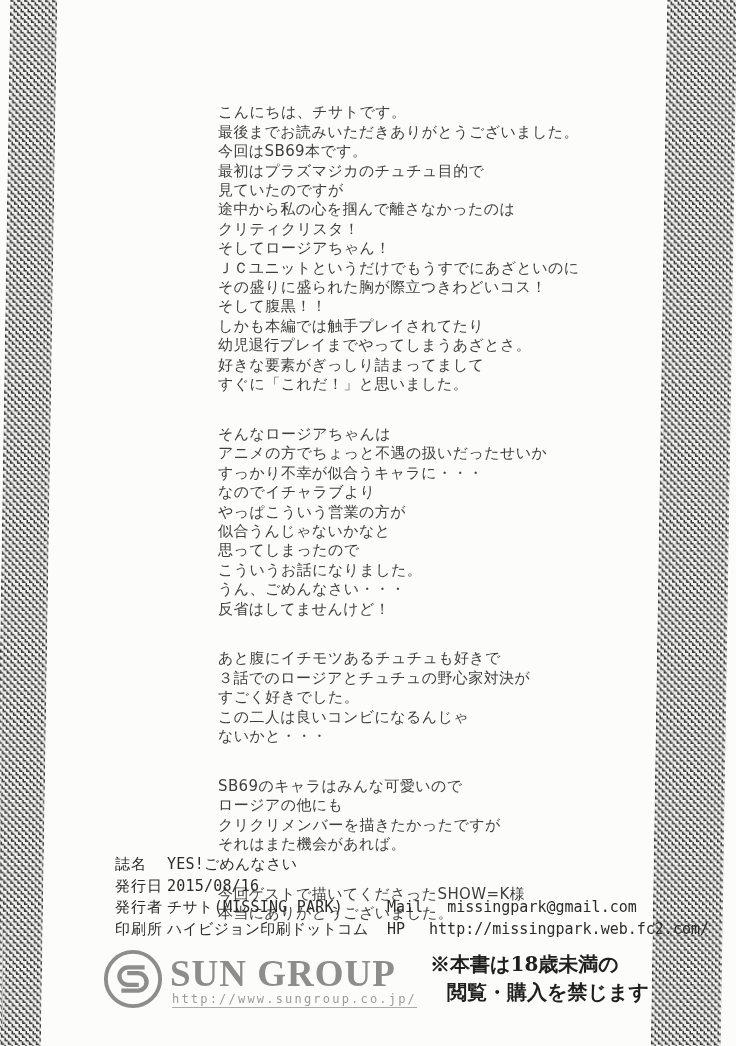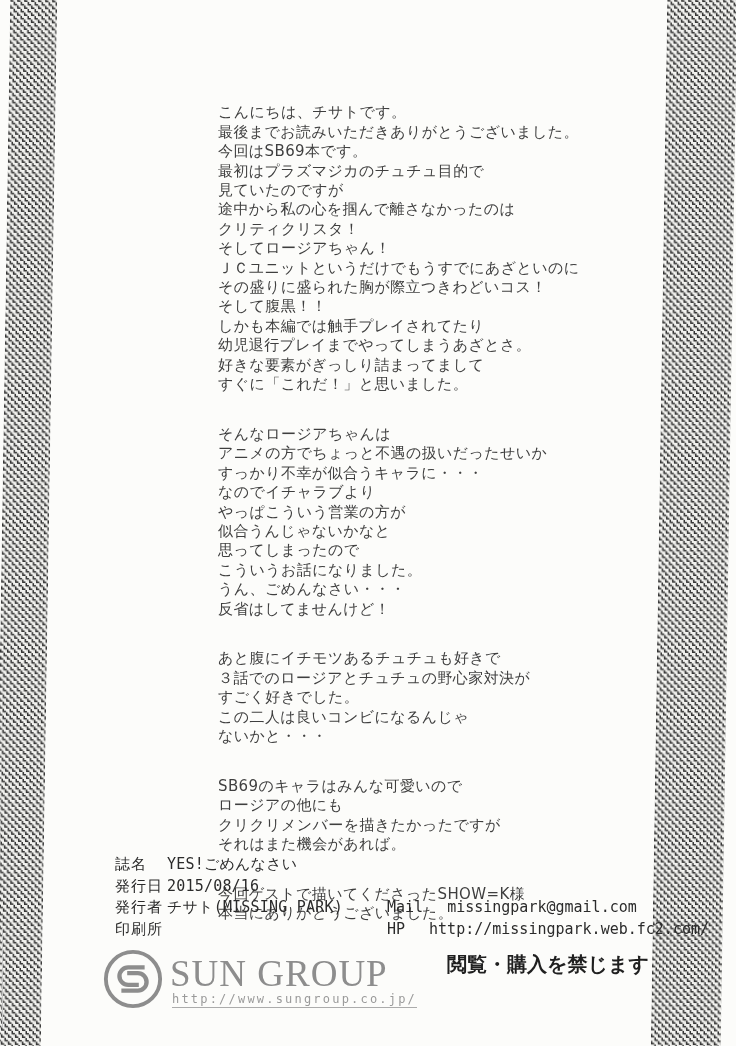--- a/index.html
+++ b/index.html
@@ -29,21 +29,21 @@
   .col-row { position:relative; height:21.5px; display:flex; align-items:flex-start; }
   .col-label { display:inline-block; width:52px; flex:0 0 52px; letter-spacing:1px; }
   .col-value { font-family:"DejaVu Sans Mono", monospace; letter-spacing:0.2px; }
   .col-extra { position:absolute; left:272px; top:0; font-family:"DejaVu Sans Mono", monospace; white-space:nowrap; }
   .col-extra-label { display:inline-block; margin-right:24px; }
 
   
   .logo-mark { position:absolute; left:102px; top:948px; }
   .logo-name {
     position:absolute; left:170px; top:952px;
-    font-family:"Liberation Serif", serif; font-weight:normal;
+    font-family:"Liberation Serif", serif; font-weight:bold;
     font-size:37px; letter-spacing:1px; color:#8d8d8d; white-space:nowrap;
   }
   .logo-url {
     position:absolute; left:172px; top:992px;
     font-family:"DejaVu Sans Mono", monospace; font-size:12px;
     letter-spacing:2.2px; color:#9a9a9a; white-space:nowrap;
     border-bottom:1.5px solid #ababab; padding-bottom:1px;
   }
   .age-notice {
     position:absolute; left:430px; top:950px;
@@ -137,31 +137,33 @@
       <span class="col-label">発行日</span>
       <span class="col-value">2015/08/16</span>
     </div>
     <div class="col-row">
       <span class="col-label">発行者</span>
       <span class="col-value">チサト(MISSING PARK)</span>
       <span class="col-extra"><span class="col-extra-label">Mail</span><span>missingpark@gmail.com</span></span>
     </div>
     <div class="col-row">
       <span class="col-label">印刷所</span>
+      <span class="col-value">ハイビジョン印刷ドットコム</span>
       <span class="col-extra"><span class="col-extra-label">HP</span><span>http://missingpark.web.fc2.com/</span></span>
     </div>
   </div>
 
   <div class="logo-mark">
     <svg width="62" height="62" viewBox="0 0 64 64">
       <circle cx="32" cy="32" r="28" fill="none" stroke="#8d8d8d" stroke-width="4"></circle>
       <path d="M44 20 H27 a9 9 0 0 0 0 18 h11" fill="none" stroke="#8d8d8d" stroke-width="4.5"></path>
       <path d="M20 44 h17 a9 9 0 0 0 0 -18 h-11" fill="none" stroke="#8d8d8d" stroke-width="4.5"></path>
     </svg>
   </div>
   <div class="logo-name">SUN GROUP</div>
   <div class="logo-url">http://www.sungroup.co.jp/</div>
 
   <div class="age-notice">
+    <div class="line1">※本書は18歳未満の</div>
     <div class="line2">閲覧・購入を禁じます</div>
   </div>
 
 </div>
 
 </body></html>

